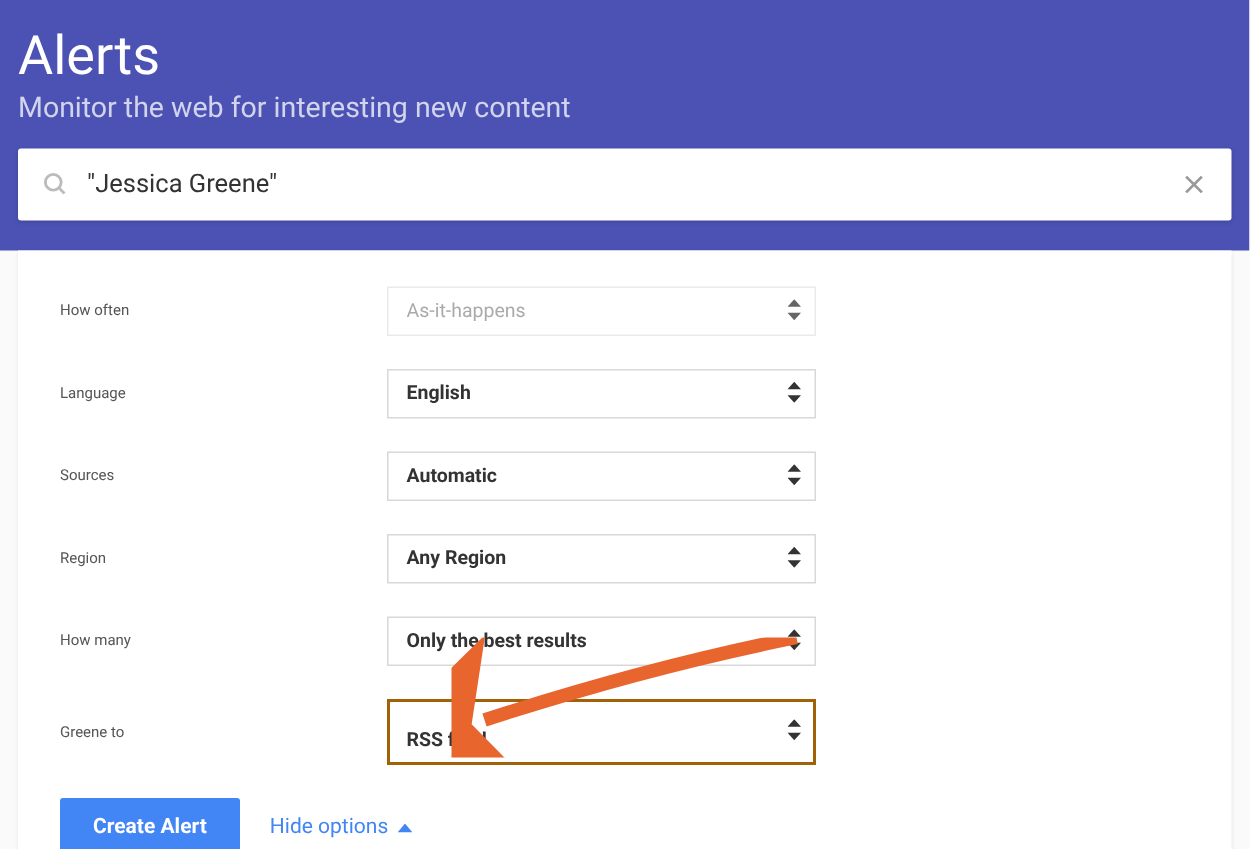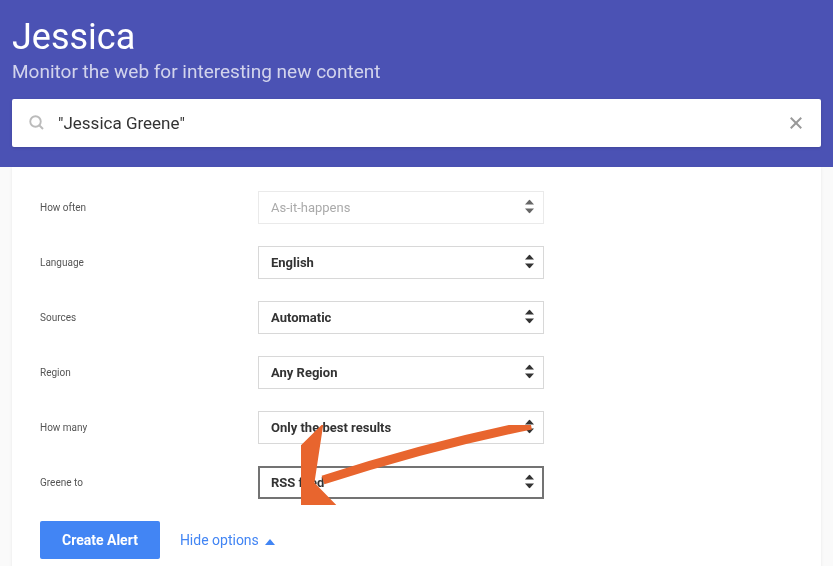--- a/index.html
+++ b/index.html
@@ -88,22 +88,22 @@
       font-family: inherit;
       text-align: left;
       position: relative;
     }
     .select-box.disabled {
       color: #aaa;
       font-weight: 400;
       border-color: #eaeaea;
     }
     .select-box.highlighted {
-      border: 2px solid #737373;
-      padding: 7px 29px 7px 11px;
+      border: 2px solid #a16207;
+      padding: 18px 29px 7px 11px;
     }
     .sort-icon {
       position: absolute;
       right: 10px;
       top: 50%;
       transform: translateY(-50%);
       pointer-events: none;
       color: #555;
     }
     .footer-row {
@@ -135,21 +135,21 @@
       position: absolute;
       right: 280px;
       top: 258px;
       pointer-events: none;
     }
   </style>
 </head>
 <body>
 
 <div class="header">
-  <div class="title">Jessica</div>
+  <div class="title">Alerts</div>
   <div class="subtitle">Monitor the web for interesting new content</div>
   <div class="search-box">
     <span class="search-icon">
       <svg width="18" height="18" viewBox="0 0 24 24" fill="none" stroke="currentColor" stroke-width="2.5">
         <circle cx="10" cy="10" r="7"></circle>
         <line x1="20" y1="20" x2="15" y2="15"></line>
       </svg>
     </span>
     <input class="search-input" type="text" value="&quot;Jessica Greene&quot;" style="">
     <span class="close-icon">

